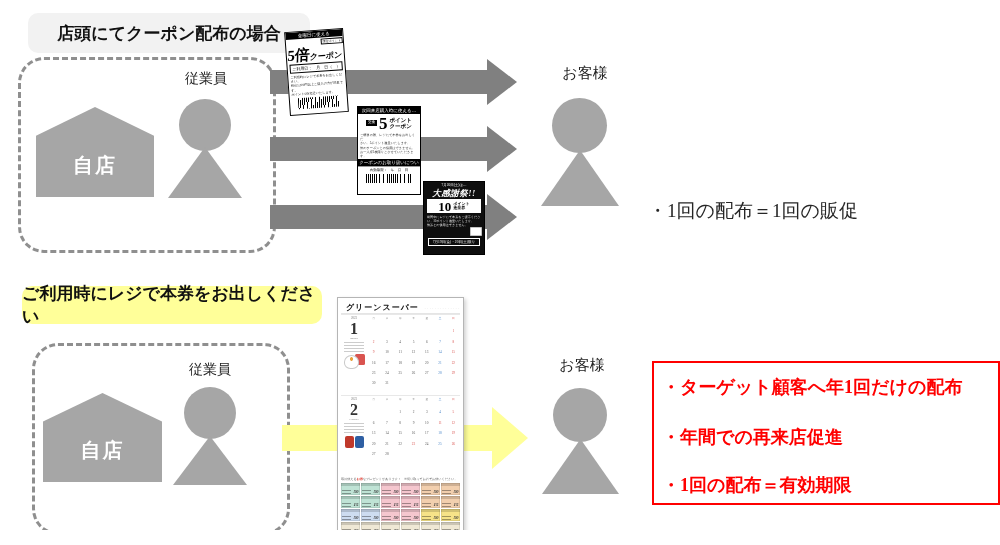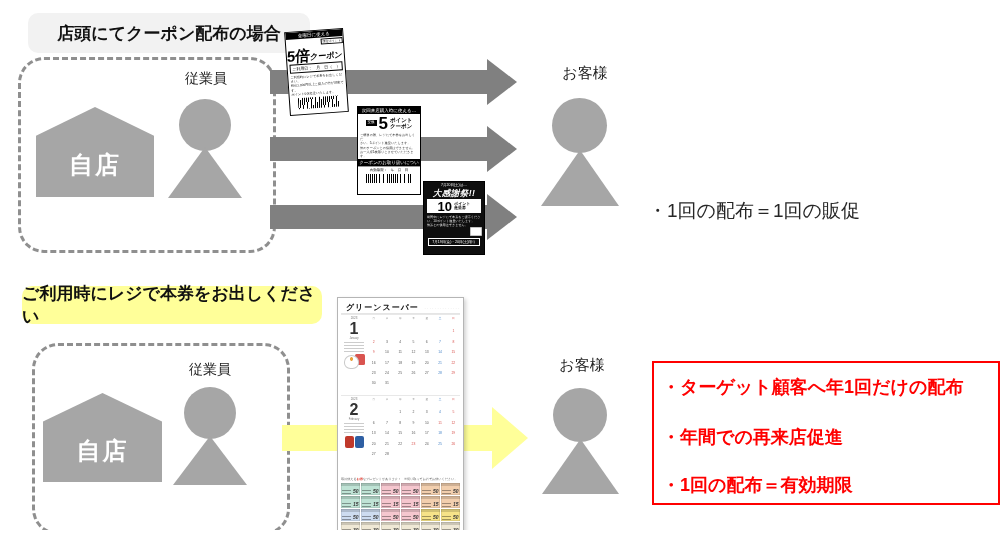--- a/index.html
+++ b/index.html
@@ -1,32 +1,32 @@
 <!DOCTYPE html>
 <html><head>
 <meta charset="utf-8">
 <style>
   html,body{margin:0;padding:0;background:#fff;}
   .canvas{position:relative;width:1000px;height:530px;background:#fff;overflow:hidden;
-          font-family:Liberation Sans, sans-serif;--fig:#a6a6a6;--arrow:#808080;}
+          font-family:Liberation Serif, serif;--fig:#a6a6a6;--arrow:#808080;}
   
   .badge{position:absolute;border-radius:10px;display:flex;align-items:center;justify-content:center;
          font-weight:bold;font-size:17px;color:#111;}
   .badge.top{left:28px;top:13px;width:282px;height:40px;background:#f2f2f2;}
   .badge.bottom{left:22px;top:286px;width:300px;height:38px;background:#ffff99;}
   
   .dashed-box{position:absolute;border:3px dashed #8f8f8f;border-radius:26px;background:transparent;}
   .box1{left:18px;top:57px;width:252px;height:190px;}
   .box2{left:32px;top:343px;width:252px;height:186px;}
   
   .house{position:absolute;background:var(--fig);clip-path:polygon(0 32%,50% 0,100% 32%,100% 100%,0 100%);
          display:flex;align-items:center;justify-content:center;}
   .house1{left:36px;top:107px;width:118px;height:90px;}
   .house2{left:43px;top:393px;width:119px;height:89px;}
-  .house-label{color:#fff;font-weight:bold;font-size:24px;margin-top:26px;letter-spacing:2px;}
+  .house-label{color:#fff;font-weight:bold;font-size:20px;margin-top:26px;letter-spacing:2px;}
   
   .p-head{position:absolute;border-radius:50%;background:var(--fig);}
   .p-body{position:absolute;background:var(--fig);clip-path:polygon(50% 0,100% 100%,0 100%);}
   .plabel{position:absolute;font-size:14px;color:#222;text-align:center;}
   
   .h-arrow{position:absolute;}
   .h-arrow .shaft{position:absolute;left:0;top:11px;right:28px;height:24px;background:var(--arrow);}
   .h-arrow .head{position:absolute;right:0;top:0;width:30px;height:46px;background:var(--arrow);
                  clip-path:polygon(0 0,100% 50%,0 100%);}
   

